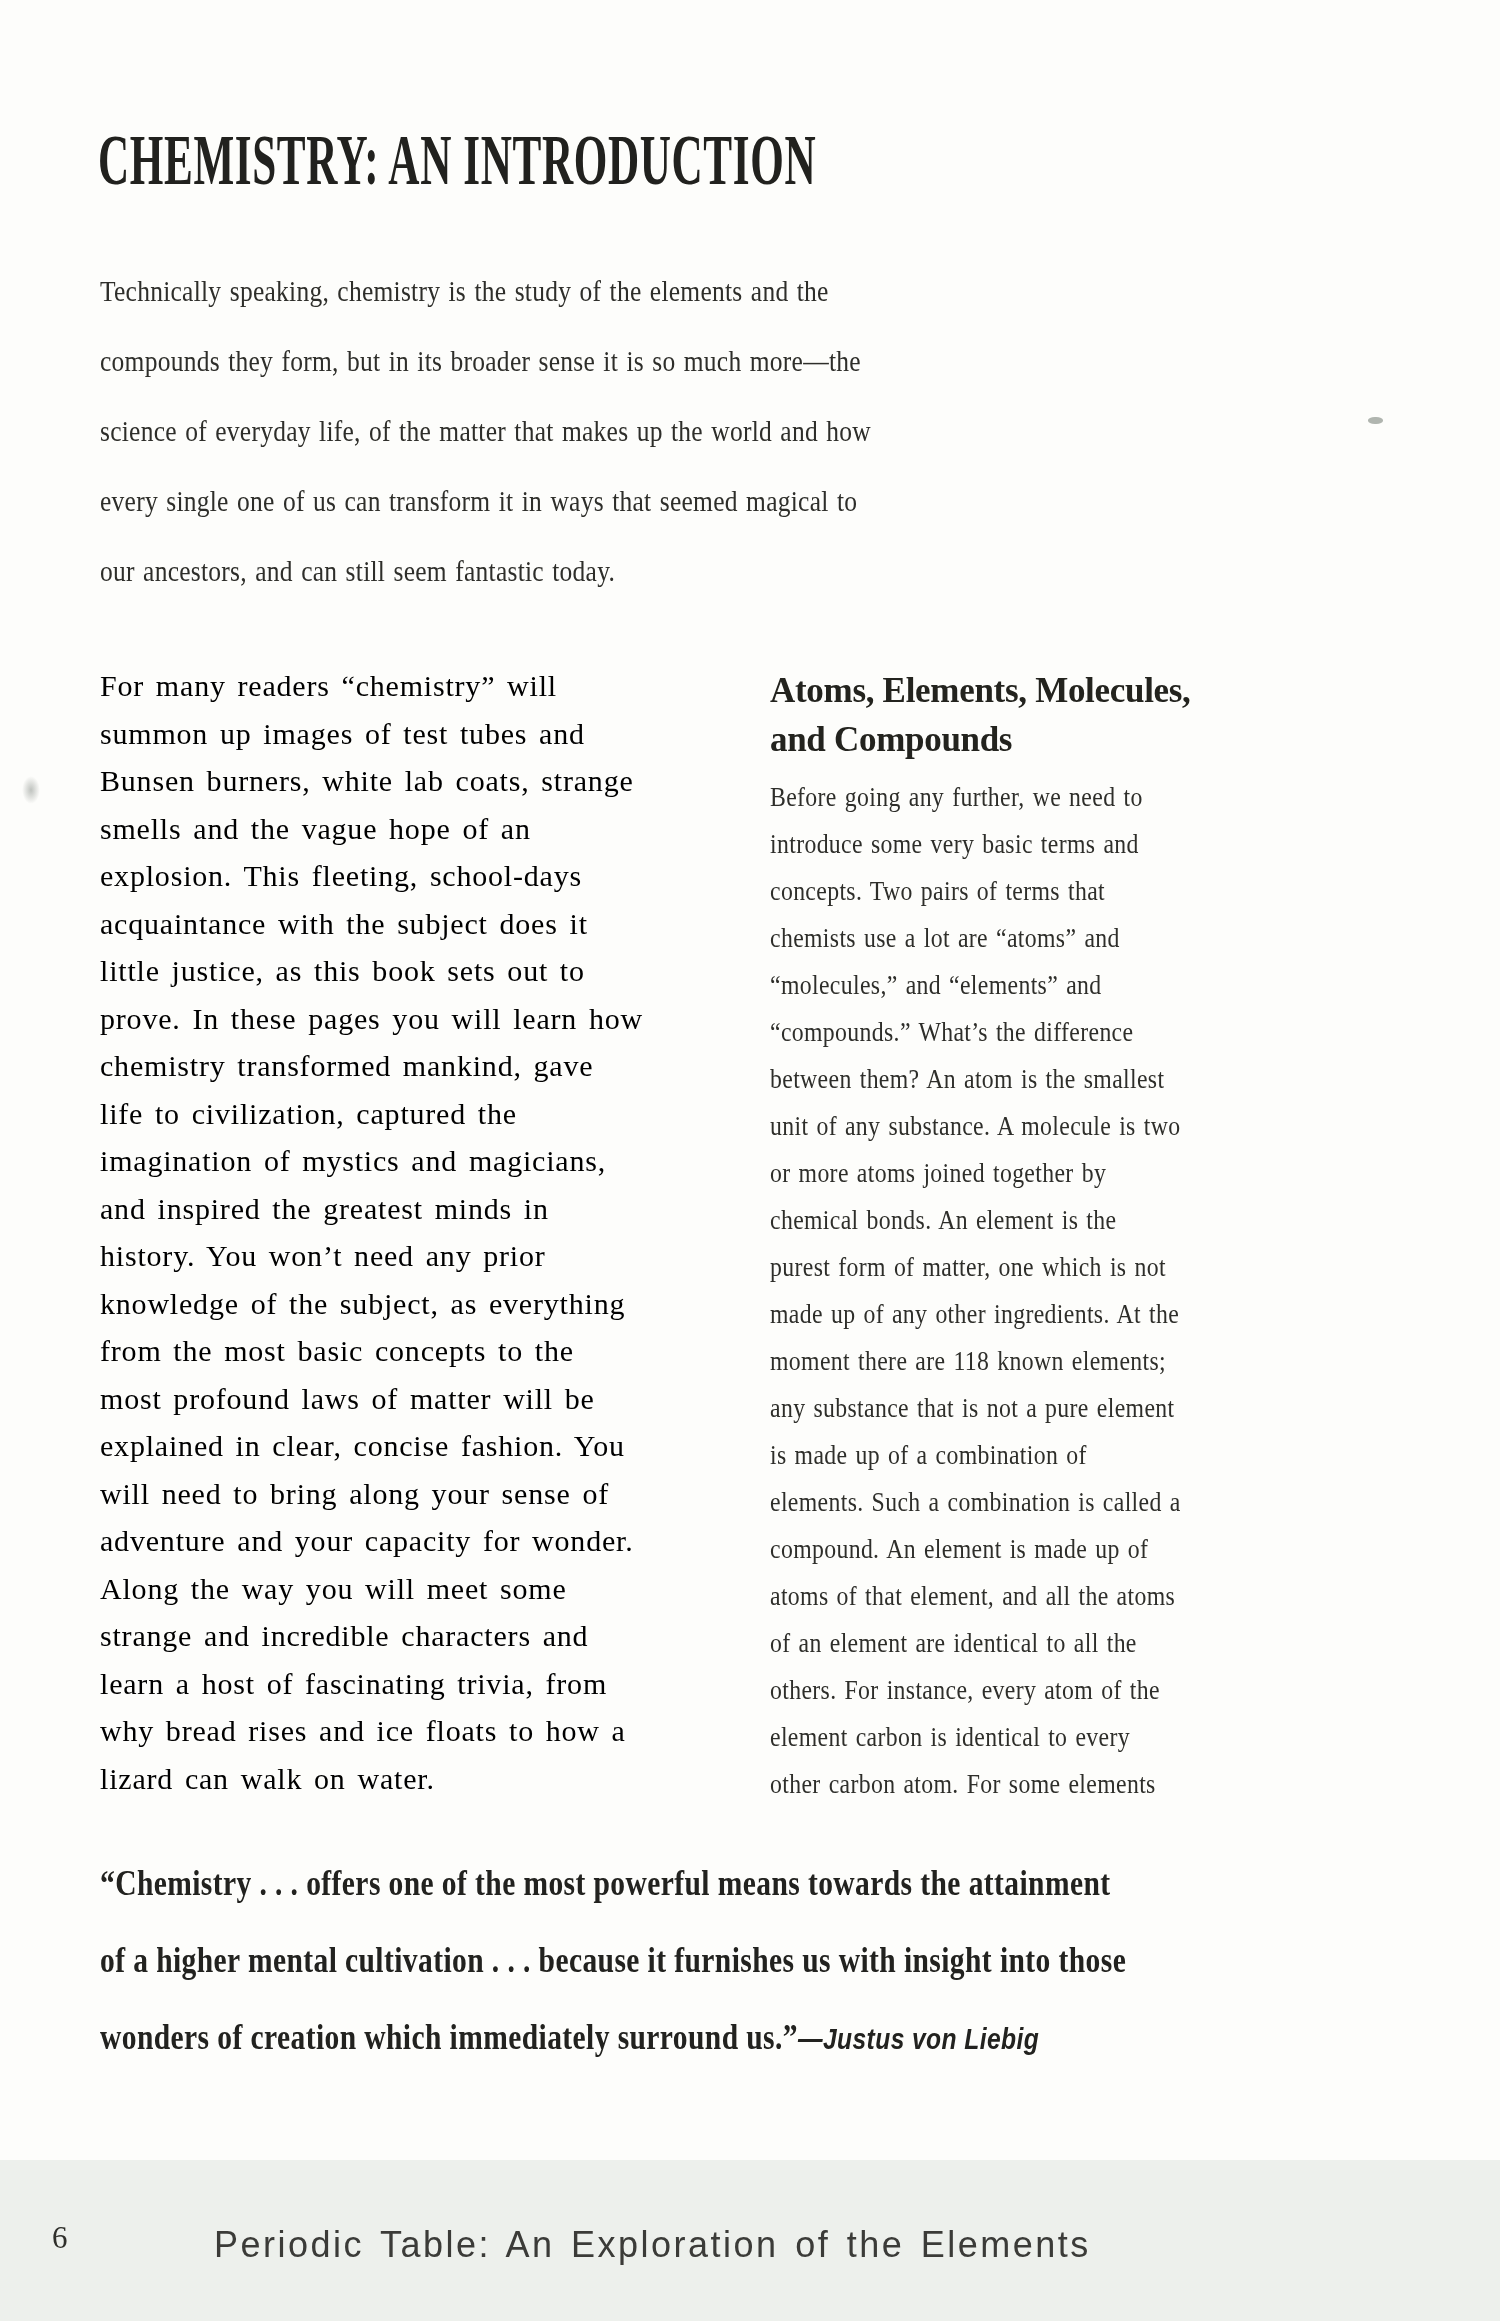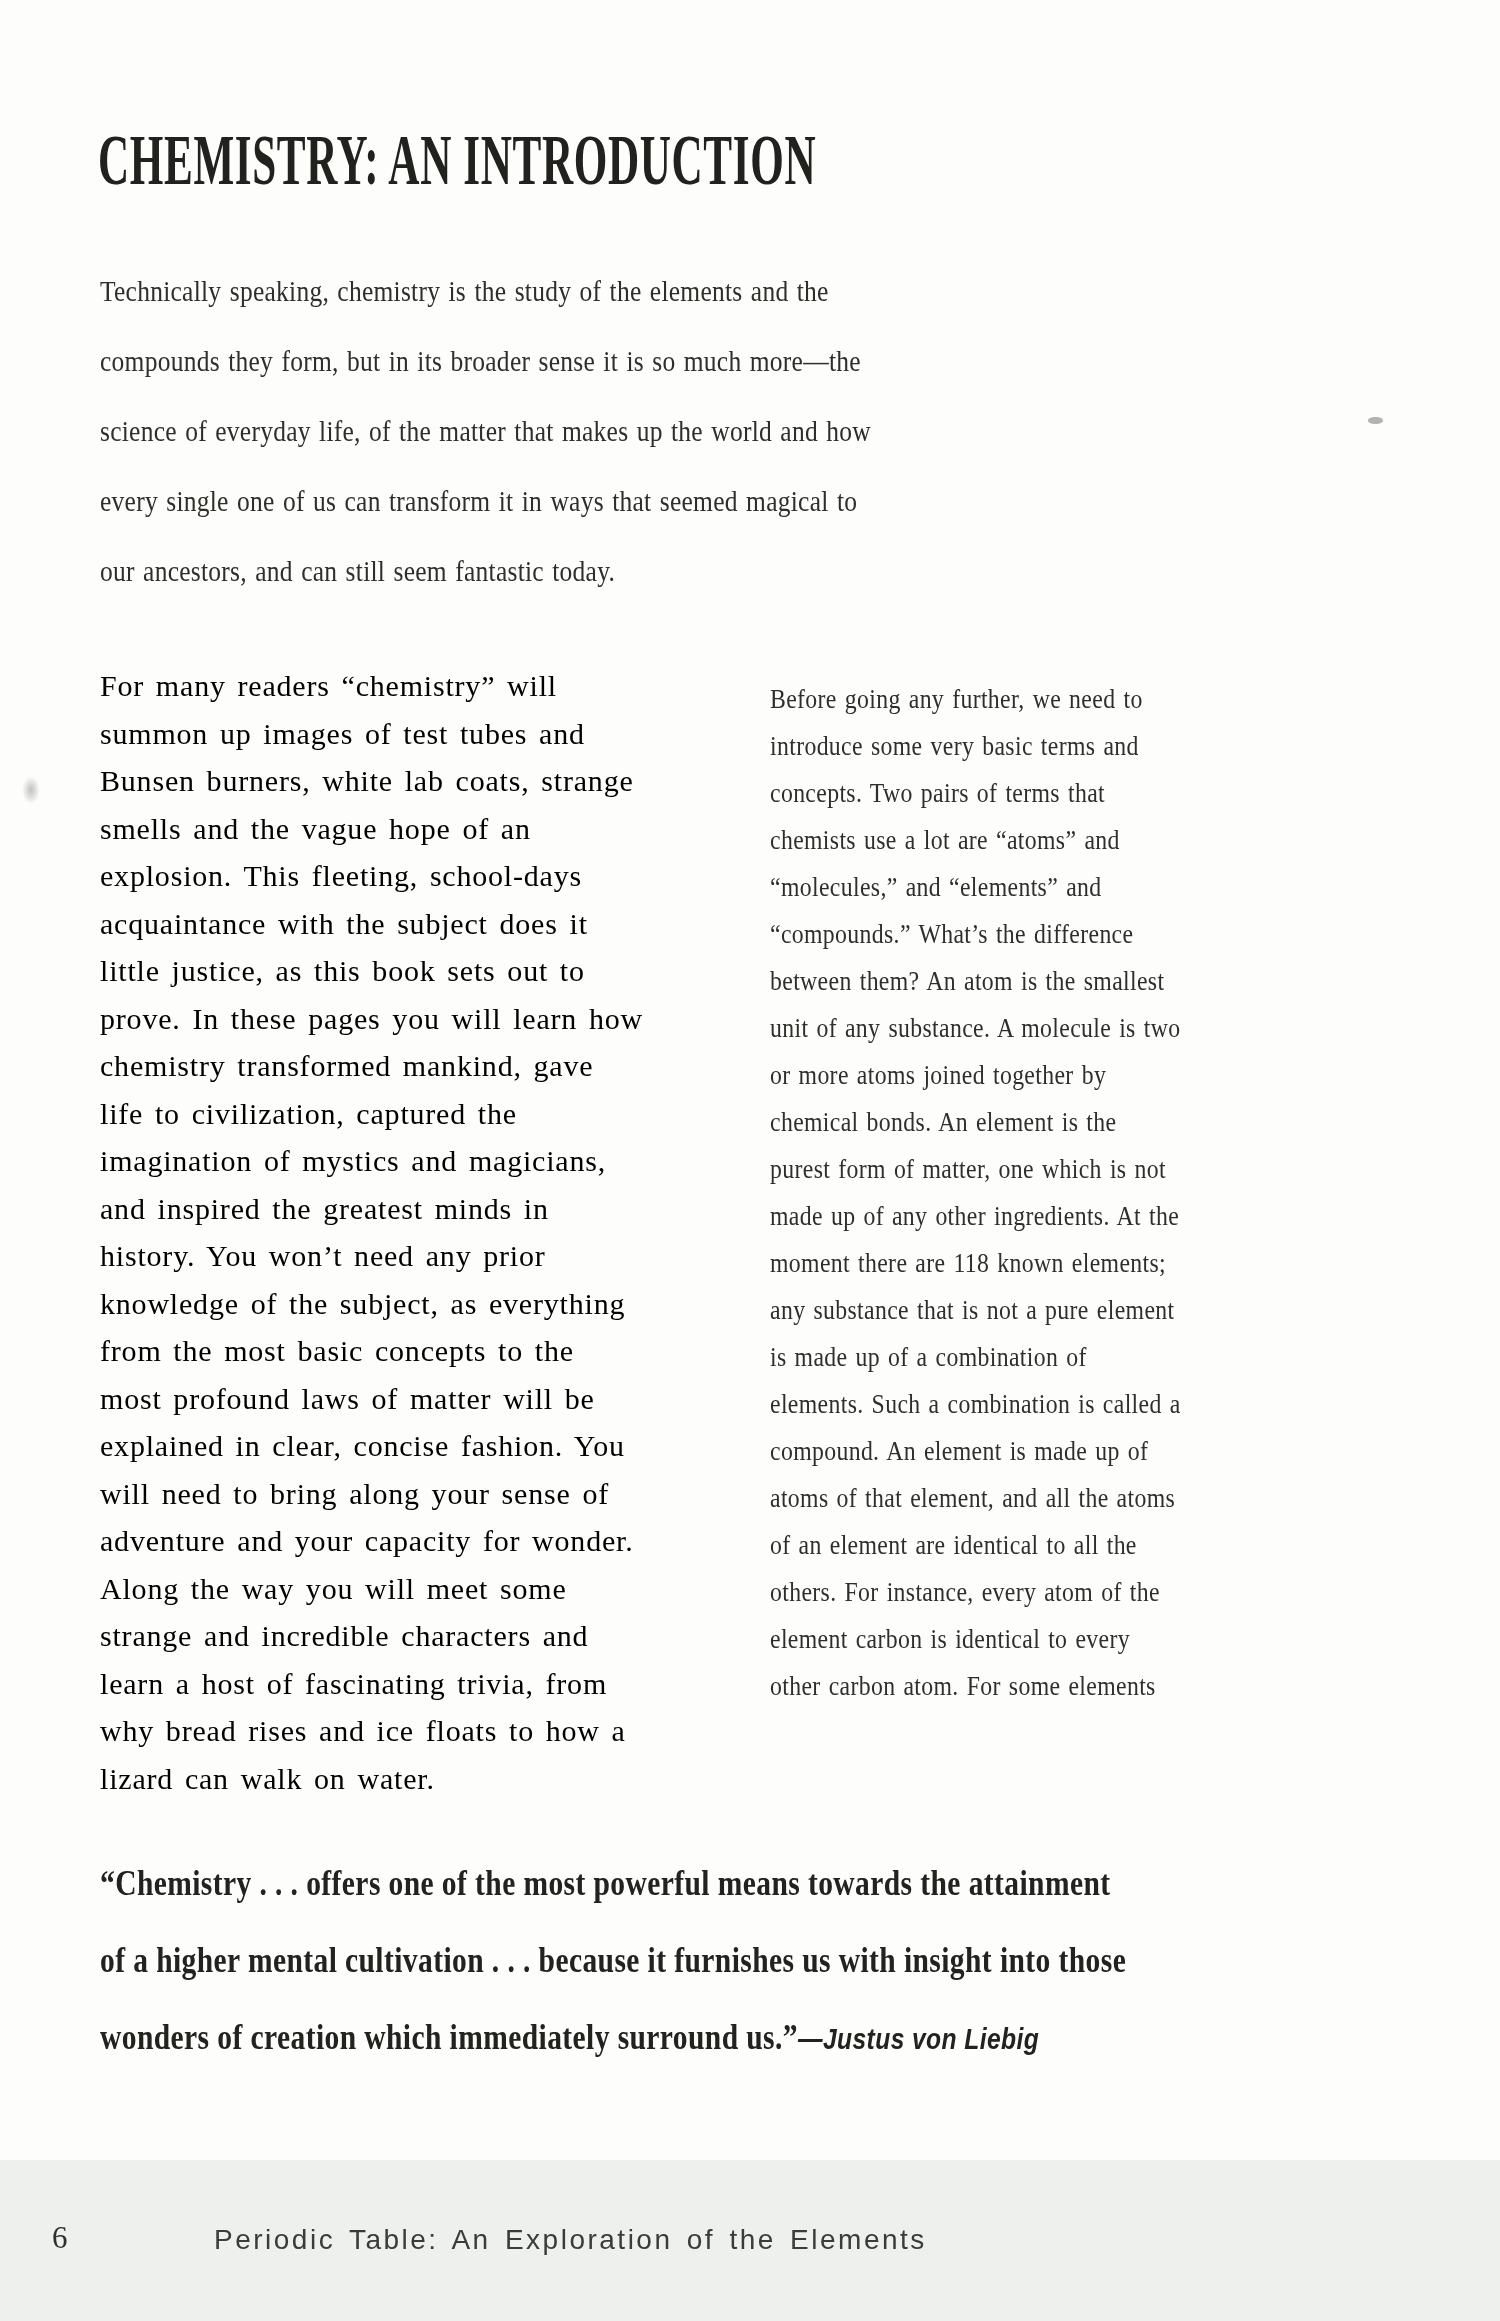--- a/index.html
+++ b/index.html
@@ -70,21 +70,21 @@
     position:absolute;left:0;top:2160px;width:1500px;height:161px;
     background:var(--footer-band);
   }
   .pagenum{
     position:absolute;left:52px;top:2220px;
     font-size:31px;color:#2f2f2b;
   }
   .book-title{
     position:absolute;left:214px;top:2224px;
     font-family:"Liberation Sans", sans-serif;
-    font-size:28px;letter-spacing:2.5px;word-spacing:4px;
+    font-size:36px;letter-spacing:2.5px;word-spacing:4px;
     color:#3b3b38;
   }
   .artifact{position:absolute;pointer-events:none;}
   .speck-right{left:1368px;top:417px;width:15px;height:7px;border-radius:45%;
     background:rgba(150,156,150,0.75);}
   .speck-left{left:22px;top:776px;width:18px;height:28px;border-radius:50%;
     background:radial-gradient(rgba(140,146,140,0.55), rgba(140,146,140,0) 70%);}
 </style>
 </head>
 <body>
@@ -118,20 +118,22 @@
 explained in clear, concise fashion. You
 will need to bring along your sense of
 adventure and your capacity for wonder.
 Along the way you will meet some
 strange and incredible characters and
 learn a host of fascinating trivia, from
 why bread rises and ice floats to how a
 lizard can walk on water.</div>
 
   <div class="right-col">
+    <div class="right-heading pre">Atoms, Elements, Molecules,
+and Compounds</div>
     <div class="right-body pre">Before going any further, we need to
 introduce some very basic terms and
 concepts. Two pairs of terms that
 chemists use a lot are “atoms” and
 “molecules,” and “elements” and
 “compounds.” What’s the difference
 between them? An atom is the smallest
 unit of any substance. A molecule is two
 or more atoms joined together by
 chemical bonds. An element is the

